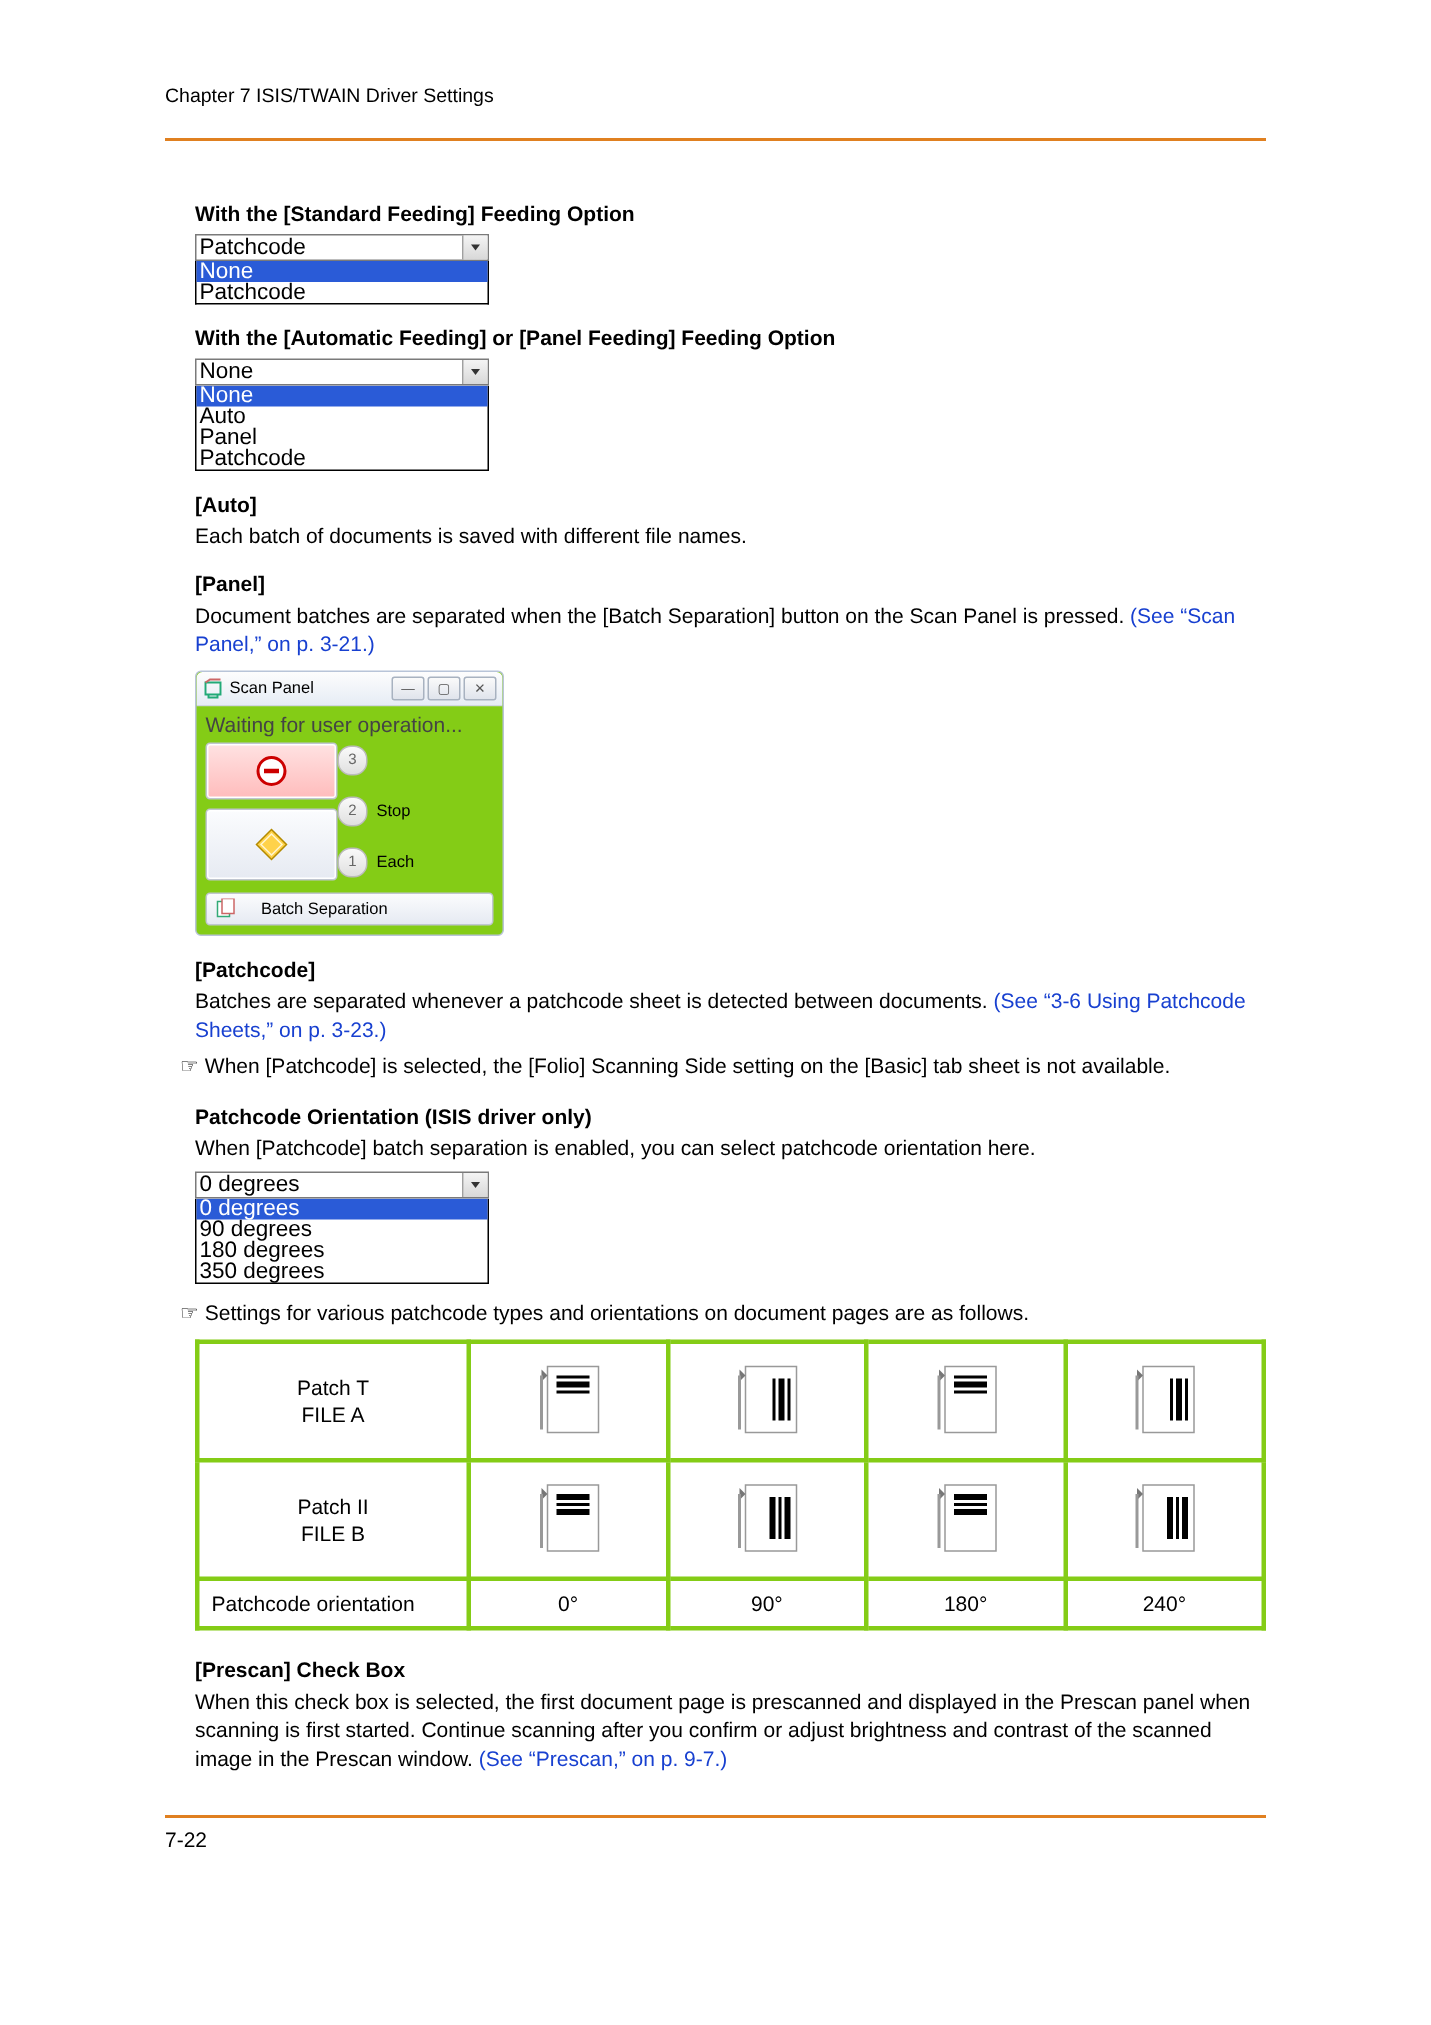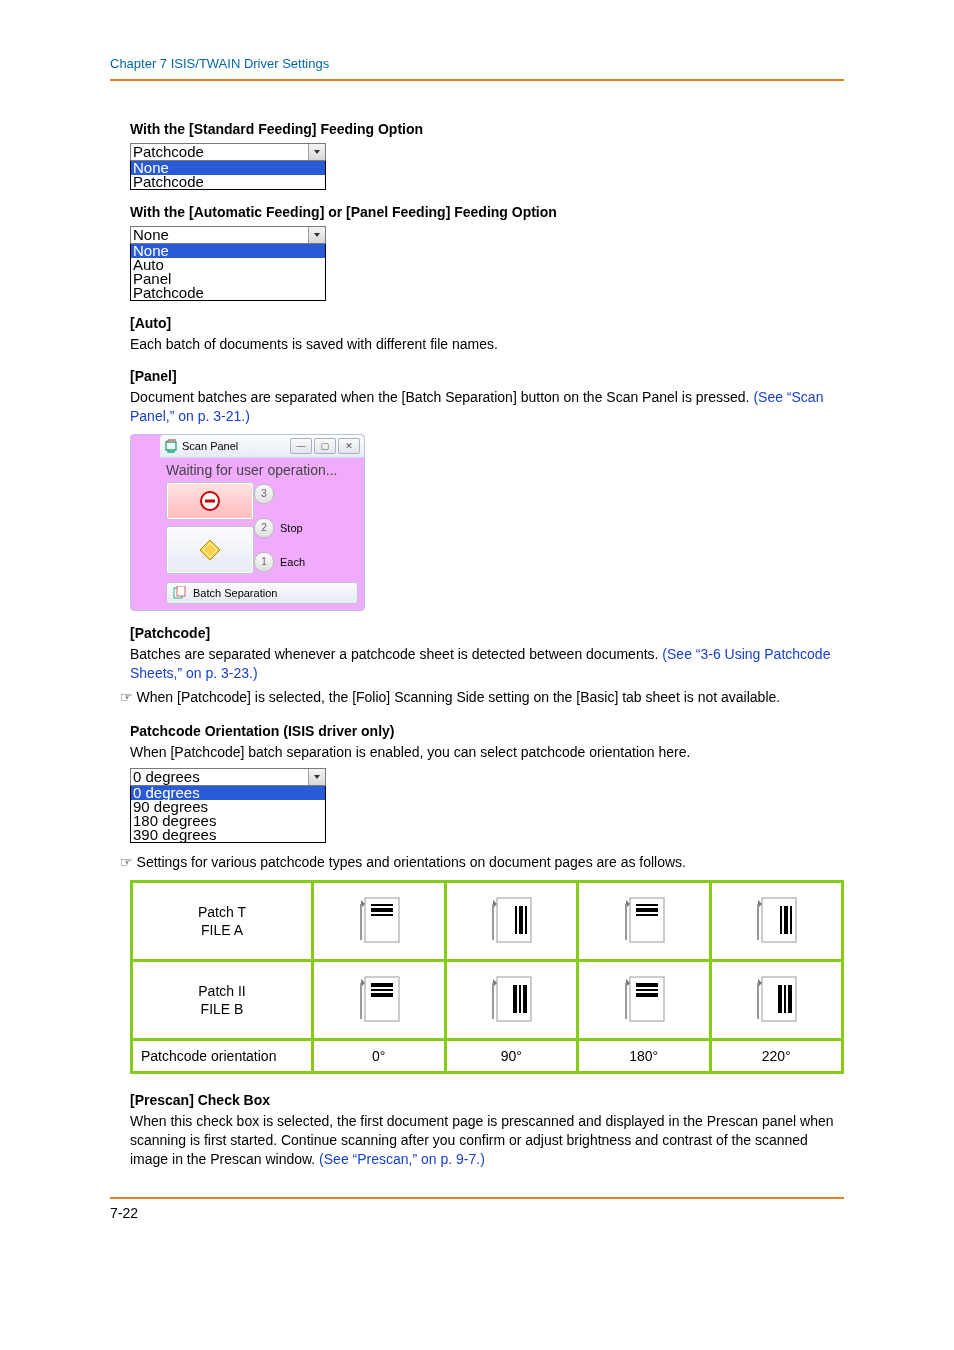--- a/index.html
+++ b/index.html
@@ -9,23 +9,23 @@
     font-family: Arial, Helvetica, sans-serif;
     font-size: 14px;
     color: #000;
     width: 954px;
   }
   .page {
     padding: 56px 110px 40px 110px;
     box-sizing: border-box;
   }
   .chapter {
-    color: #0369a1;
+    color: #000000;
     font-size: 13px;
-    margin-bottom: 8px;
+    margin-bottom: 21px;
   }
   .hr-top {
     border: none;
     border-top: 2px solid #e08020;
     margin: 0 0 40px 0;
   }
   .content {
     margin-left: 20px;
   }
   .section-head {
@@ -97,22 +97,21 @@
   }
 
   
   .scanpanel {
     width: 204px;
     border: 1px solid #b8c4d8;
     border-radius: 4px;
     font-family: Tahoma, Arial, sans-serif;
     font-size: 11px;
     margin: 8px 0 10px 0;
-    background: #f0abfc;
-    padding-left: 29px;
+    background: #84cc16;
   }
   .scanpanel .titlebar {
     display: flex;
     align-items: center;
     height: 22px;
     padding: 0 4px;
     background: linear-gradient(#fdfdfd, #e6ecf5);
     border-bottom: 1px solid #d0d6e0;
     border-radius: 4px 4px 0 0;
   }
@@ -196,21 +195,21 @@
     color: #666;
   }
   .sp-batch {
     margin-top: 8px;
     border: 1px solid #c0c6d0;
     border-radius: 3px;
     padding: 3px 6px;
     background: linear-gradient(#fbfcfe,#e6eaf2);
     display: flex;
     align-items: center;
-    gap: 6px;
+    gap: 16px;
   }
   .tiny-icon {
     width: 14px;
     height: 14px;
     display: inline-flex;
     align-items: center;
     justify-content: center;
   }
 
   
@@ -368,21 +367,21 @@
 
     <div class="section-head" style="margin-top:16px;">Patchcode Orientation (ISIS driver only)</div>
     <div class="para">When [Patchcode] batch separation is enabled, you can select patchcode orientation here.</div>
 
     <div class="dropdown">
       <div class="selected"><span>0 degrees</span><span class="arrow"></span></div>
       <div class="list">
         <div class="opt high">0 degrees</div>
         <div class="opt">90 degrees</div>
         <div class="opt">180 degrees</div>
-        <div class="opt">390 degrees</div>
+        <div class="opt">350 degrees</div>
       </div>
     </div>
 
     <div class="para indent"><span class="note-symbol"></span><span>Settings for various patchcode types and orientations on document pages are as follows.</span></div>
 
     <table class="patchtable">
       <tbody>
           <tr class="tall">
         <td class="rowlabel"><span style="white-space:pre-line">Patch T
 FILE A</span></td>
@@ -469,21 +468,21 @@
                     <rect x="36" y="14" width="2" height="28"></rect>
                     <rect x="40" y="14" width="4" height="28"></rect>
                   </g>
         </svg></span></td>
       </tr>
       <tr>
         <td class="rowlabel" style="text-align:left;padding-left:8px;">Patchcode orientation</td>
         <td>0°</td>
         <td>90°</td>
         <td>180°</td>
-        <td>220°</td>
+        <td>240°</td>
       </tr>
     </tbody>
       </table>
 
     <div class="section-head">[Prescan] Check Box</div>
     <div class="para">
       <span>When this check box is selected, the first document page is prescanned and displayed in the Prescan panel when scanning is first started. Continue scanning after you confirm or adjust brightness and contrast of the scanned image in the Prescan window. </span>
       <span class="link">(See “Prescan,” on p. 9-7.)</span>
     </div>
 

